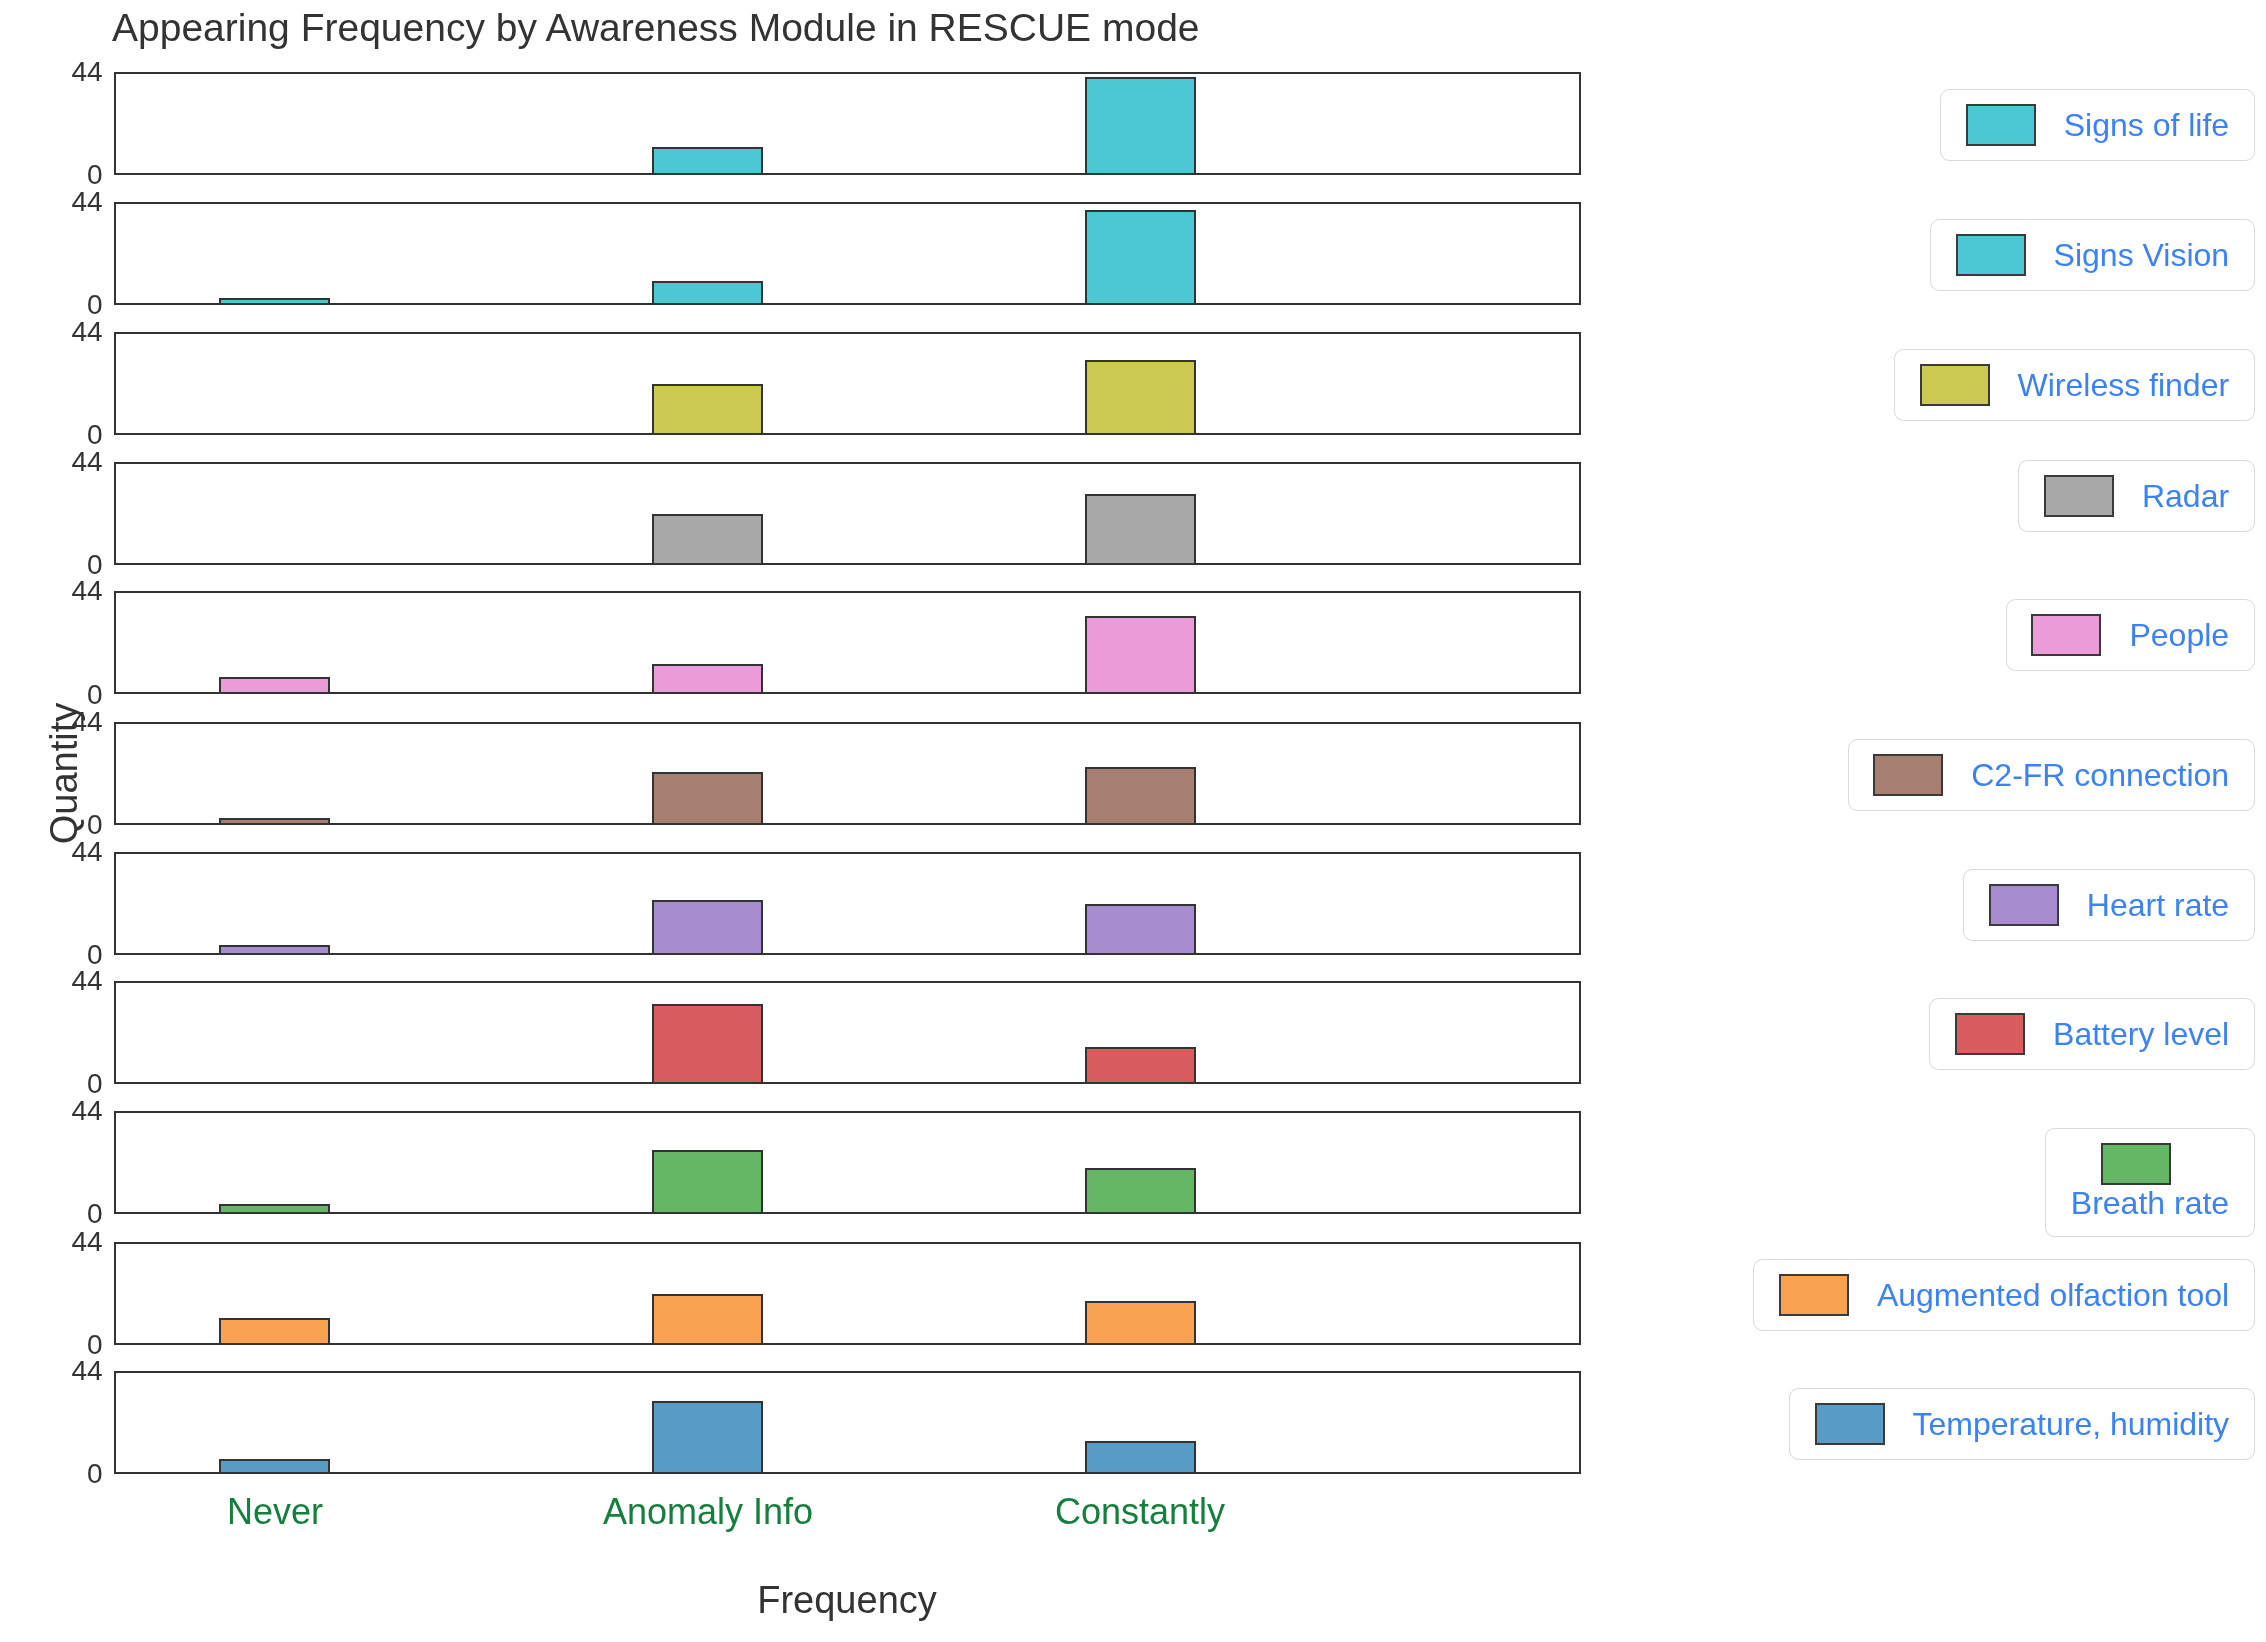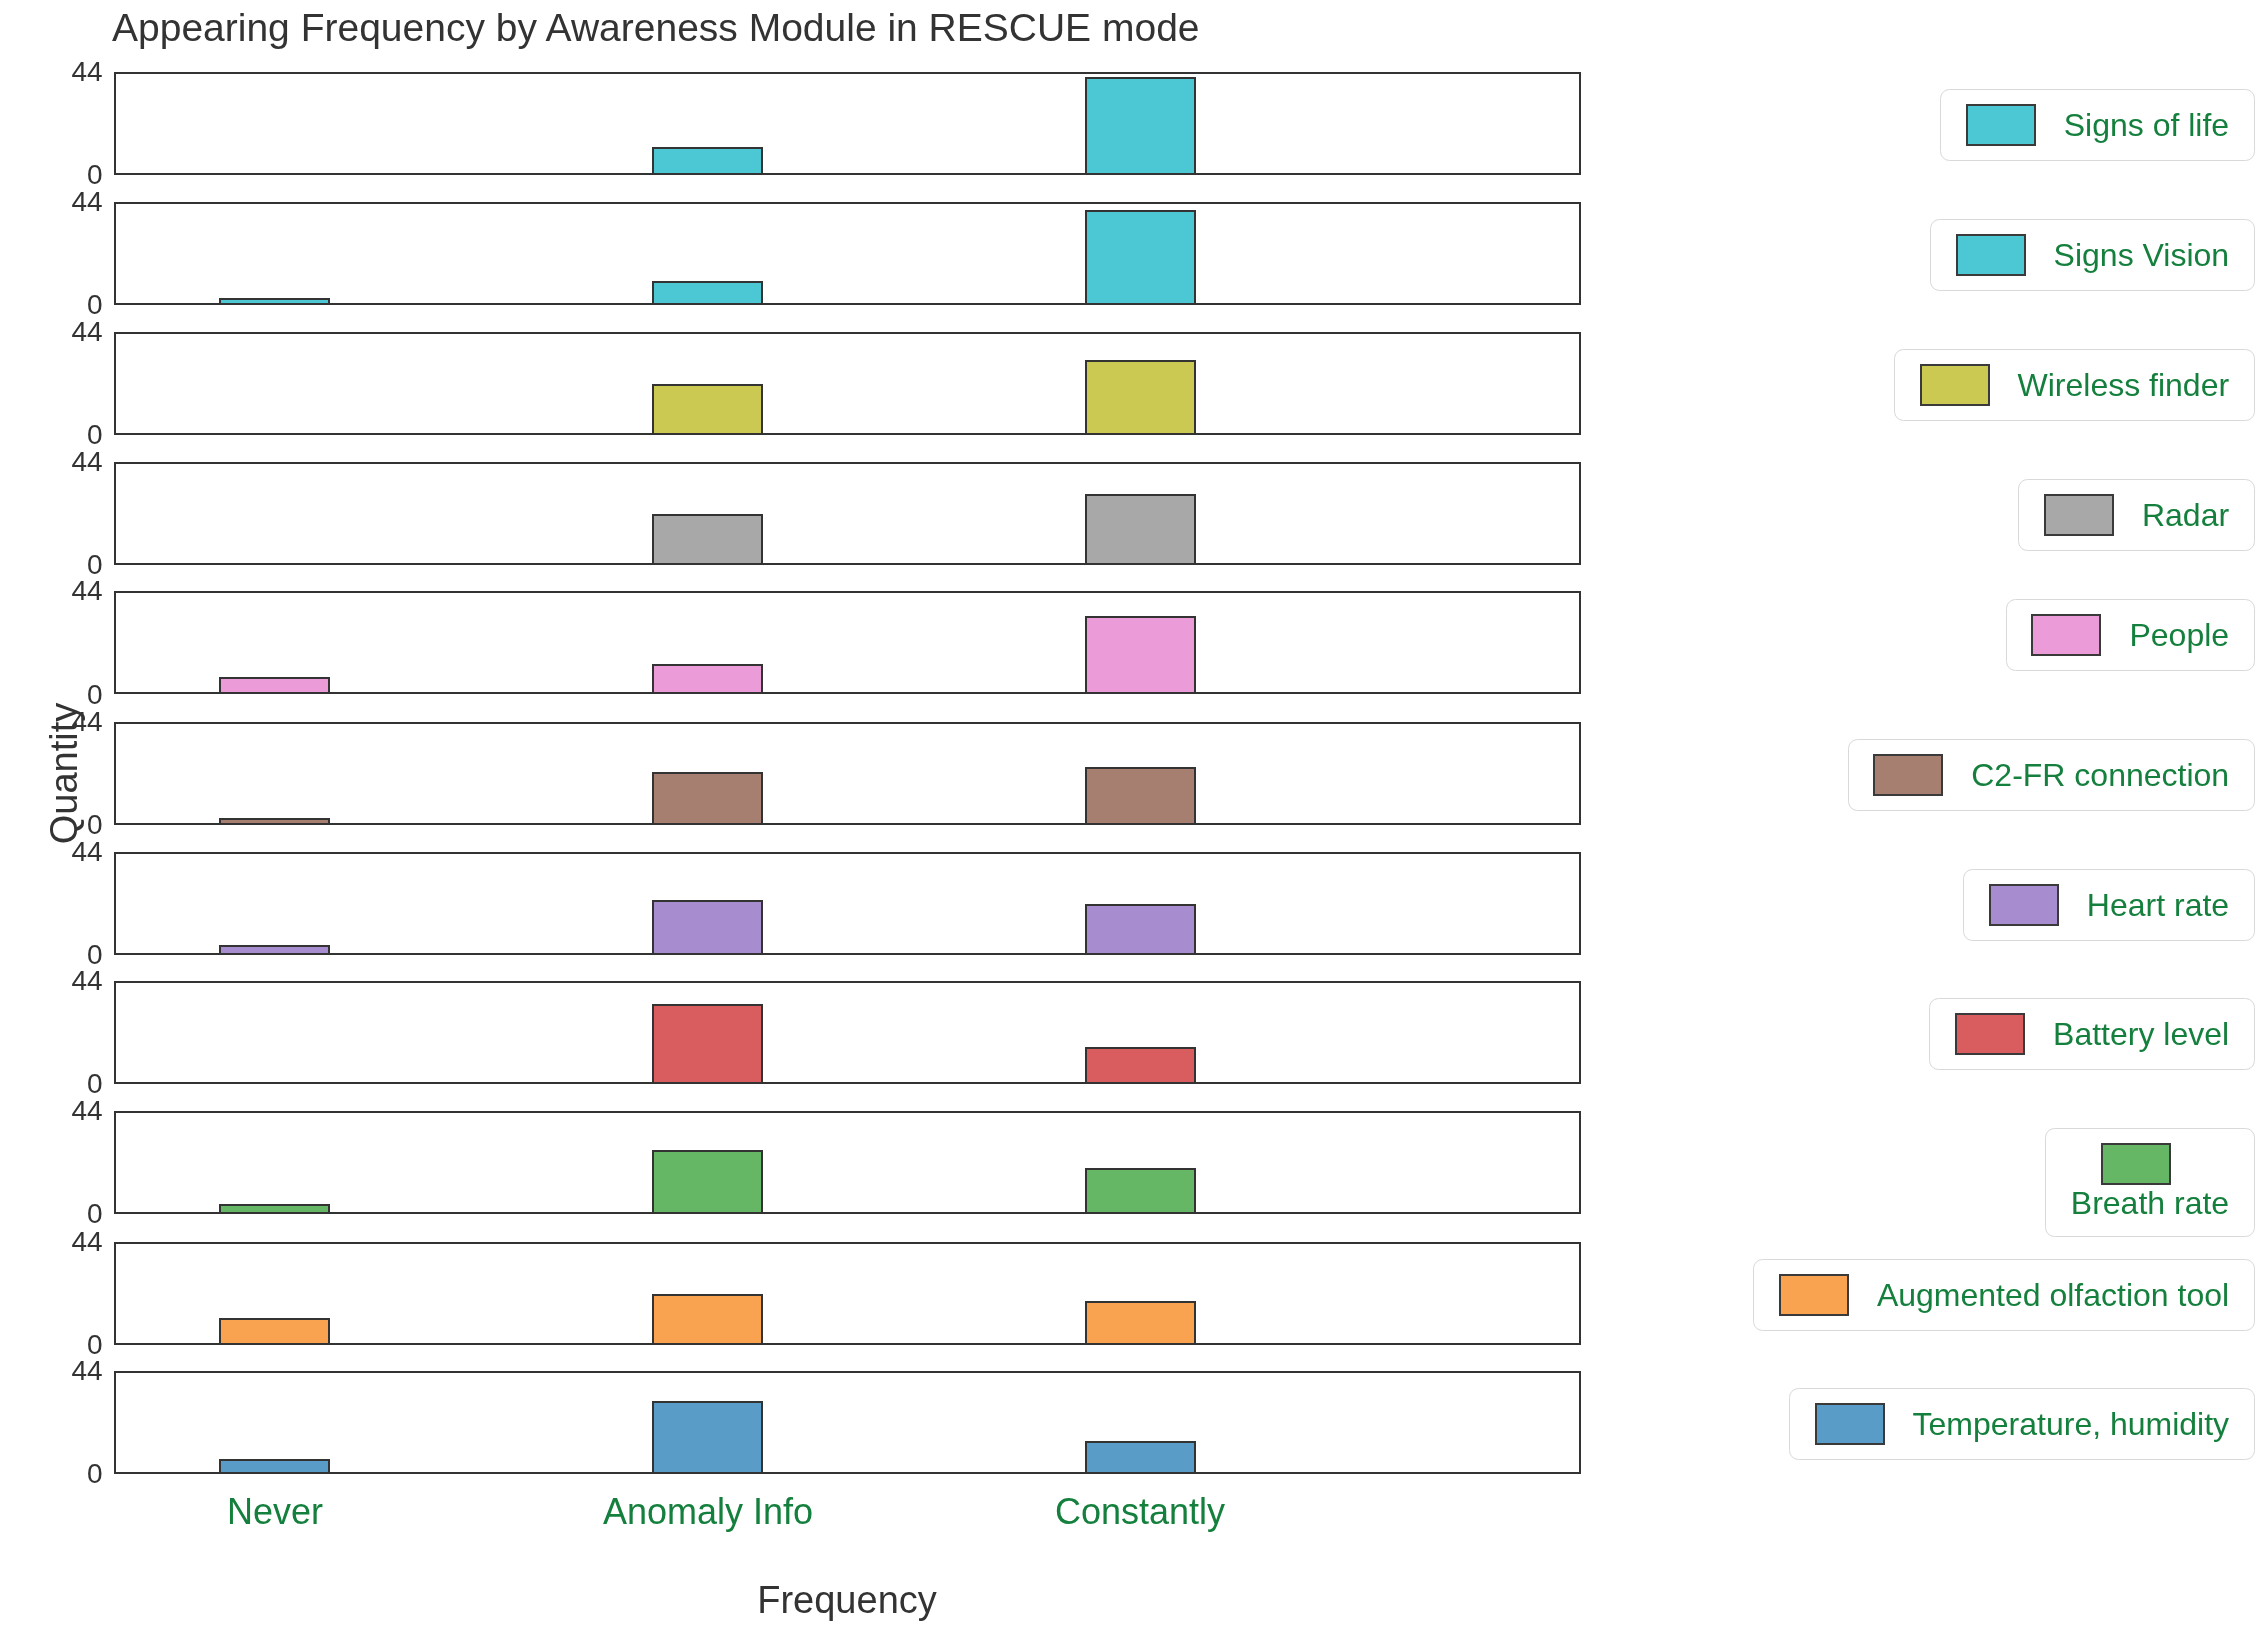--- a/index.html
+++ b/index.html
@@ -36,21 +36,21 @@
   }
   .legend-entry{
     position:absolute;right:12.3px;display:flex;align-items:center;
     background:#ffffff;border:1.9px solid #d9d9d9;border-radius:9.5px;
     padding:14px 24.6px;box-sizing:border-box;
   }
   .legend-swatch{
     width:70px;height:42px;box-sizing:border-box;border:2.8px solid #3a3a3a;margin-right:28px;flex:none;
   }
   .legend-label{
-    font-size:32px;color:#15803d;white-space:nowrap;
+    font-size:32px;color:#3b82f6;white-space:nowrap;
   }
 </style>
 </head>
 <body>
 
 <div id="canvas">
   <div class="title">Appearing Frequency by Awareness Module in RESCUE mode</div>
   <div class="ylabel">Quantity</div>
   <div class="xlabel">Frequency</div>
   <div id="plots">
@@ -139,21 +139,21 @@
         <div class="legend-label">Signs of life</div>
       </div>
       <div class="legend-entry" style="top: 219px;">
         <div class="legend-swatch" style="background: rgb(75, 200, 212);"></div>
         <div class="legend-label">Signs Vision</div>
       </div>
       <div class="legend-entry" style="top: 349px;">
         <div class="legend-swatch" style="background: rgb(203, 201, 82);"></div>
         <div class="legend-label">Wireless finder</div>
       </div>
-      <div class="legend-entry" style="top: 479px;">
+      <div class="legend-entry" style="top: 460px;">
         <div class="legend-swatch" style="background: rgb(168, 168, 168);"></div>
         <div class="legend-label">Radar</div>
       </div>
       <div class="legend-entry" style="top: 599px;">
         <div class="legend-swatch" style="background: rgb(236, 155, 217);"></div>
         <div class="legend-label">People</div>
       </div>
       <div class="legend-entry" style="top: 739px;">
         <div class="legend-swatch" style="background: rgb(167, 127, 112);"></div>
         <div class="legend-label">C2-FR connection</div>

